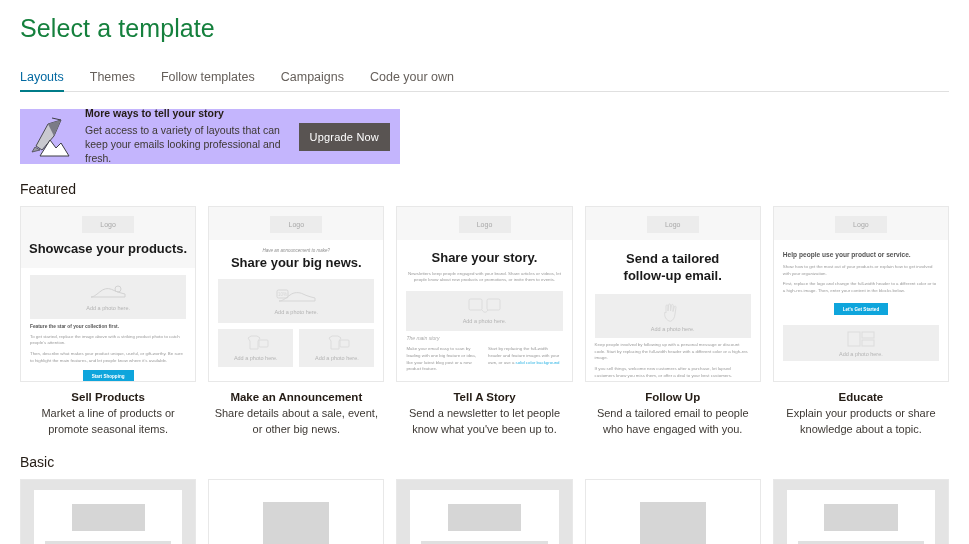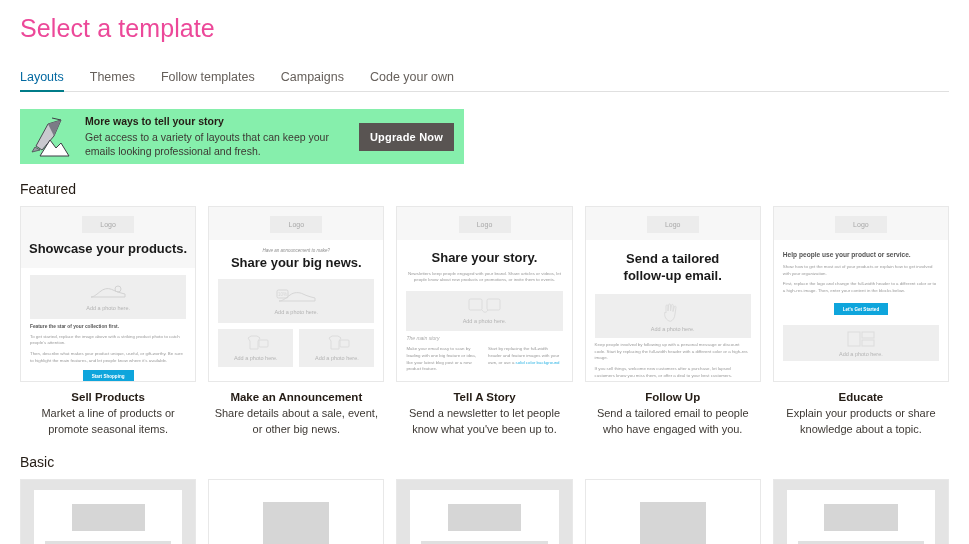--- a/index.html
+++ b/index.html
@@ -8,21 +8,21 @@
     width: 969px; height: 544px;
     background: #ffffff;
     font-family: "Liberation Sans", sans-serif;
     color: #241c15;
     overflow: hidden;
   }
   .page { padding: 0 20px; }
 
   
   .page-title {
-    font-size: 25px; font-weight: 400; color: #ec4899;
+    font-size: 25px; font-weight: 400; color: #15803d;
     letter-spacing: .1px; padding-top: 14px; margin: 0 0 22px 0;
   }
 
   
   .tabs {
     display: flex; align-items: flex-end; gap: 26px;
     border-bottom: 1px solid #e0e0e0;
     margin: 0 0 0 0; height: 27px;
   }
   .tab {
@@ -31,36 +31,36 @@
   }
   .tab.active { color: #0369a1; font-weight: 400; }
   .tab.active::after {
     content: ""; position: absolute; left: 0; right: 0; bottom: -1px;
     height: 2px; background: #007c89;
   }
 
   
   .promo {
     margin-top: 17px;
-    width: 444px; height: 55px;
-    background: #86efac;
+    width: 380px; height: 55px;
+    background: #c4b5fd;
     display: flex; align-items: center;
     padding: 0 10px 0 8px;
   }
   .promo-art { width: 50px; height: 42px; flex: 0 0 50px; }
   .promo-text { flex: 1; padding-left: 7px; }
   .promo-head {
     font-size: 10.5px; font-weight: bold; color: #241c15;
     margin-bottom: 3px; line-height: 1.2;
   }
   .promo-body { font-size: 10.5px; color: #3d3833; line-height: 1.35; }
   .promo-btn {
     background: #595452; color: #ffffff; border: none;
     font-family: "Liberation Sans", sans-serif;
-    font-size: 11px; font-weight: bold; letter-spacing: .2px;
+    font-size: 11px; font-weight: normal; letter-spacing: .2px;
     padding: 8px 11px; cursor: pointer; white-space: nowrap;
     margin-left: 0;
   }
 
   
   .section-title {
     font-size: 14px; font-weight: 400; color: #241c15;
     margin: 17px 0 9px 0;
   }
 

